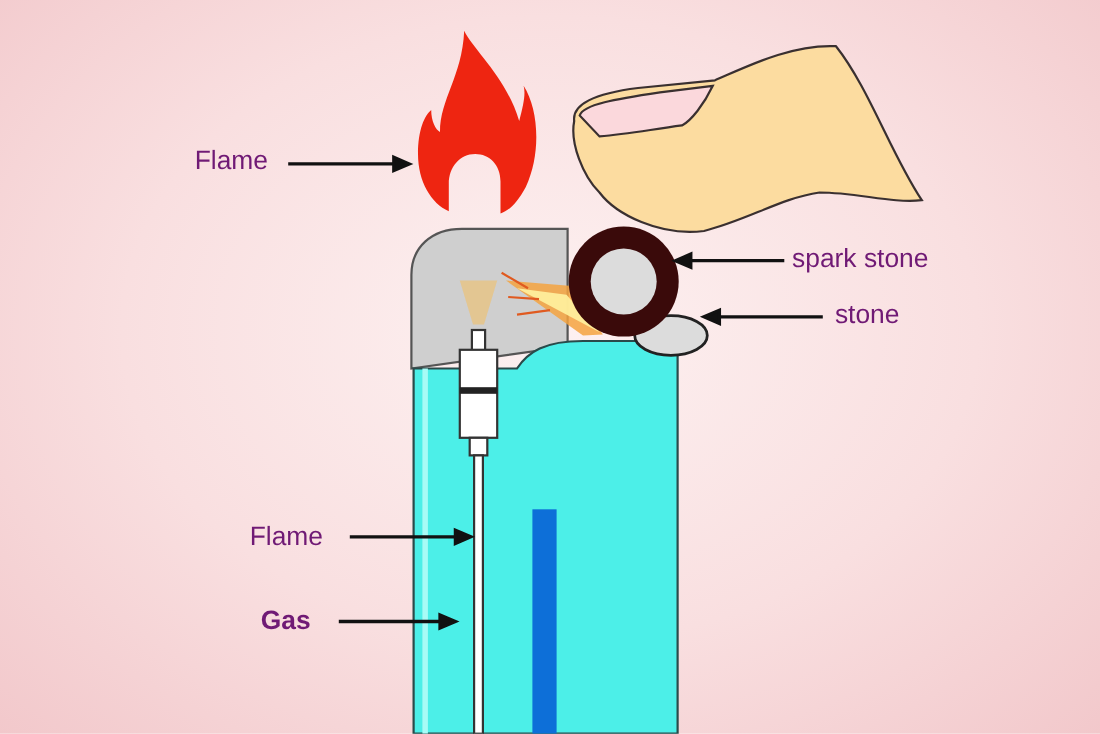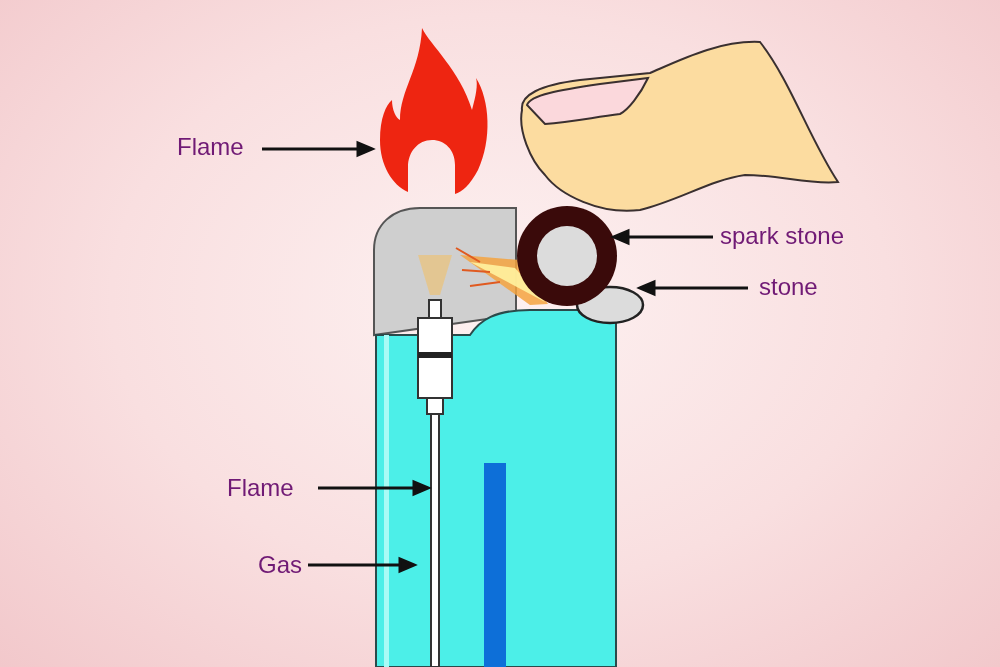--- a/index.html
+++ b/index.html
@@ -67,13 +67,13 @@
       <path d="M428 488 L414 482 L414 494 Z"></path>
     <line x1="308" y1="565" x2="404" y2="565"></line>
       <path d="M414 565 L400 559 L400 571 Z"></path>
   </g>
 </svg>
 
 <div class="lbl" style="left:177px;top:133px;">Flame</div>
 <div class="lbl" style="left:720px;top:222px;">spark stone</div>
 <div class="lbl" style="left:759px;top:273px;">stone</div>
 <div class="lbl" style="left:227px;top:474px;">Flame</div>
-<div class="lbl" style="left:258px;top:551px;">Gas</div>
+<div class="lbl" style="left:237px;top:551px;font-weight:bold;">Gas</div>
 
 </body></html>

